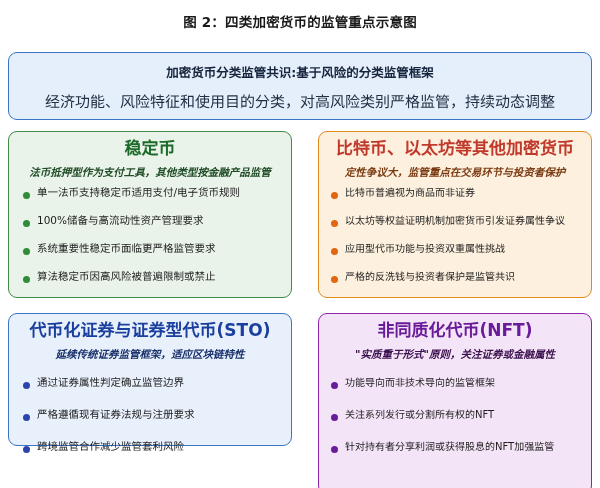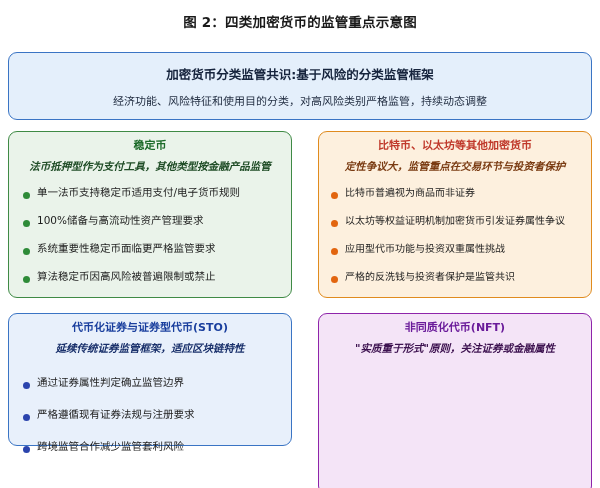--- a/index.html
+++ b/index.html
@@ -47,34 +47,34 @@
   }
   #consensus-banner .banner-title {
     font-size: 12.5px;
     font-weight: bold;
     color: #16243d;
     margin-bottom: 9px;
     white-space: nowrap;
     text-align: center;
   }
   #consensus-banner .banner-sub {
-    font-size: 11px;
+    font-size: 15px;
     color: #243044;
     white-space: nowrap;
   }
 
   
   .panel {
     position: absolute;
     box-sizing: border-box;
     border-radius: 9px;
   }
   .panel .panel-title {
     text-align: center;
-    font-size: 11px;
+    font-size: 17px;
     font-weight: bold;
     white-space: nowrap;
     line-height: 1;
   }
   .panel .panel-sub {
     text-align: center;
     font-size: 10.5px;
     font-style: italic;
     font-weight: bold;
     white-space: nowrap;
@@ -237,13 +237,27 @@
     <div class="bullet-row">
       <span class="bullet-dot"></span>
       <span class="bullet-text">跨境监管合作减少监管套利风险</span>
     </div>
   </div>
 </div>
 
 <div class="panel" id="panel-nft">
   <div class="panel-title">非同质化代币(NFT)</div>
   <div class="panel-sub">"实质重于形式"原则，关注证券或金融属性</div>
+  <div class="bullets">
+    <div class="bullet-row">
+      <span class="bullet-dot"></span>
+      <span class="bullet-text">功能导向而非技术导向的监管框架</span>
+    </div>
+    <div class="bullet-row">
+      <span class="bullet-dot"></span>
+      <span class="bullet-text">关注系列发行或分割所有权的NFT</span>
+    </div>
+    <div class="bullet-row">
+      <span class="bullet-dot"></span>
+      <span class="bullet-text">针对持有者分享利润或获得股息的NFT加强监管</span>
+    </div>
+  </div>
 </div>
 
 </body></html>

